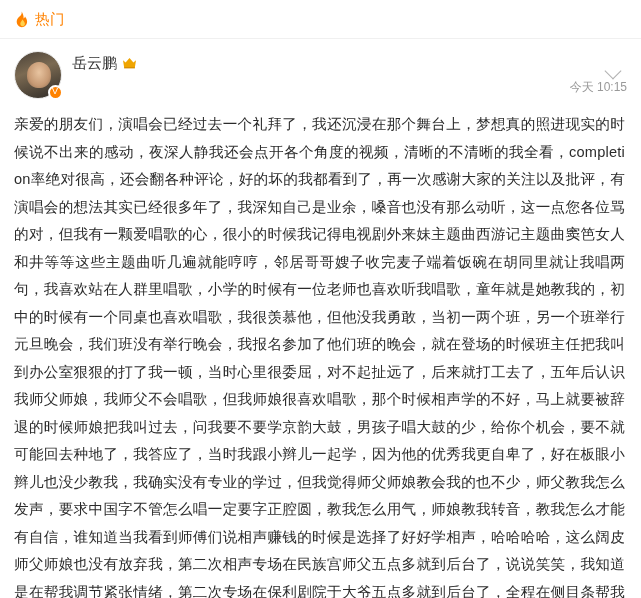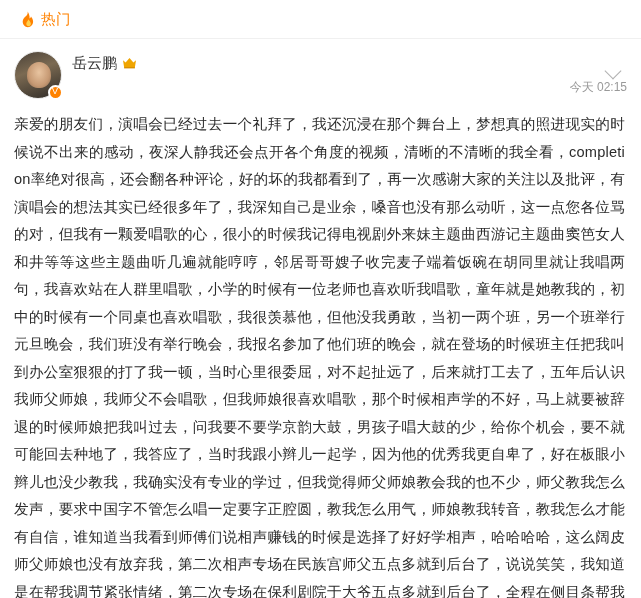--- a/index.html
+++ b/index.html
@@ -19,21 +19,21 @@
     width: 641px;
     height: 598px;
     background: #ffffff;
   }
 
   
   .hot-bar {
     display: flex;
     align-items: center;
     height: 38px;
-    padding: 0 20px;
+    padding: 0 14px;
     background: #ffffff;
     border-bottom: 1px solid #f0f0f0;
   }
   .hot-flame {
     width: 15px;
     height: 17px;
     margin-right: 6px;
     position: relative;
     display: inline-block;
   }
@@ -187,21 +187,21 @@
       <div class="name-block">
         <div class="name-row">
           <span class="username">岳云鹏</span>
           <span class="crown-icon">
             <svg width="15" height="12" viewBox="0 0 15 12" xmlns="http://www.w3.org/2000/svg">
               <path d="M1 3.2l2.6 2.2L7.5 1l3.9 4.4L14 3.2l-1.1 7H2.1z" fill="#f0a500"></path>
               <rect x="2.1" y="10" width="10.8" height="1.4" fill="#d98f00"></rect>
             </svg>
           </span>
         </div>
-        <div class="timestamp">今天 02:15</div>
+        <div class="timestamp">今天 10:15</div>
       </div>
 
       <div class="chevron"></div>
     </div>
 
     <div class="post-body">亲爱的朋友们，演唱会已经过去一个礼拜了，我还沉浸在那个舞台上，梦想真的照进现实的时候说不出来的感动，夜深人静我还会点开各个角度的视频，清晰的不清晰的我全看，completion率绝对很高，还会翻各种评论，好的坏的我都看到了，再一次感谢大家的关注以及批评，有演唱会的想法其实已经很多年了，我深知自己是业余，嗓音也没有那么动听，这一点您各位骂的对，但我有一颗爱唱歌的心，很小的时候我记得电视剧外来妹主题曲西游记主题曲窦笆女人和井等等这些主题曲听几遍就能哼哼，邻居哥哥嫂子收完麦子端着饭碗在胡同里就让我唱两句，我喜欢站在人群里唱歌，小学的时候有一位老师也喜欢听我唱歌，童年就是她教我的，初中的时候有一个同桌也喜欢唱歌，我很羡慕他，但他没我勇敢，当初一两个班，另一个班举行元旦晚会，我们班没有举行晚会，我报名参加了他们班的晚会，就在登场的时候班主任把我叫到办公室狠狠的打了我一顿，当时心里很委屈，对不起扯远了，后来就打工去了，五年后认识我师父师娘，我师父不会唱歌，但我师娘很喜欢唱歌，那个时候相声学的不好，马上就要被辞退的时候师娘把我叫过去，问我要不要学京韵大鼓，男孩子唱大鼓的少，给你个机会，要不就可能回去种地了，我答应了，当时我跟小辫儿一起学，因为他的优秀我更自卑了，好在板眼小辫儿也没少教我，我确实没有专业的学过，但我觉得师父师娘教会我的也不少，师父教我怎么发声，要求中国字不管怎么唱一定要字正腔圆，教我怎么用气，师娘教我转音，教我怎么才能有自信，谁知道当我看到师傅们说相声赚钱的时候是选择了好好学相声，哈哈哈哈，这么阔皮师父师娘也没有放弃我，第二次相声专场在民族宫师父五点多就到后台了，说说笑笑，我知道是在帮我调节紧张情绪，第二次专场在保利剧院于大爷五点多就到后台了，全程在侧目条帮我加油打气，这次演唱会师父也是六点就来了，</div>
 
   </div>
 </div>
 

